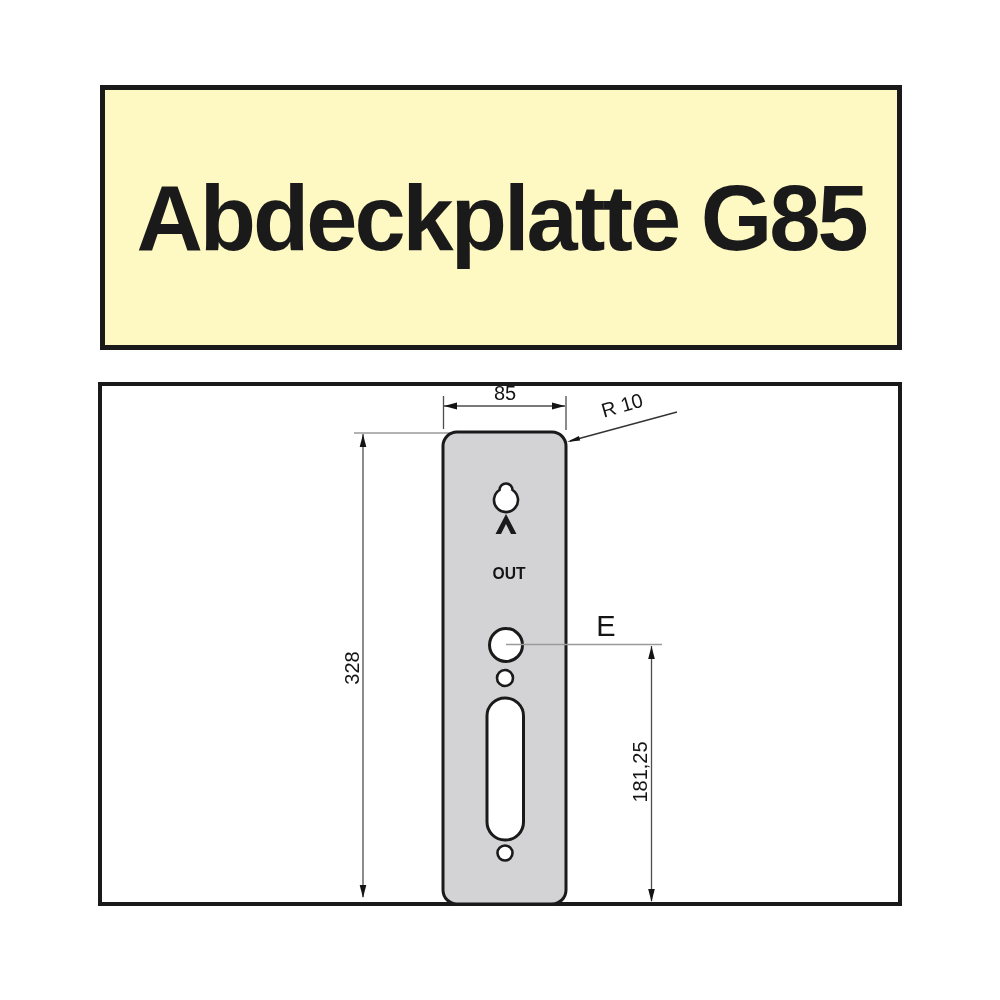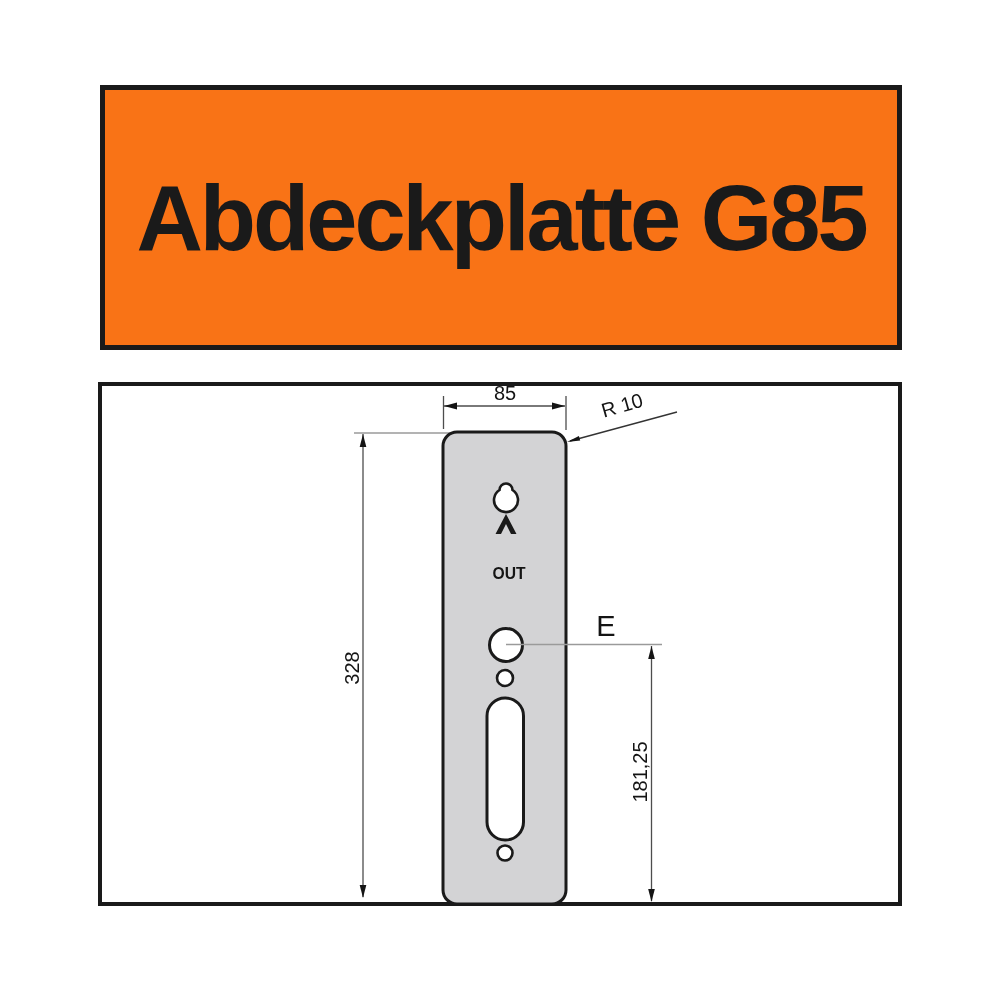--- a/index.html
+++ b/index.html
@@ -2,21 +2,21 @@
 <html><head>
 <meta charset="utf-8">
 <style>
   html,body{margin:0;padding:0;}
   body{
     width:1000px;height:1000px;position:relative;background:#ffffff;
     font-family:"Liberation Sans","DejaVu Sans",sans-serif;overflow:hidden;
   }
   .title-box{
     position:absolute;left:100px;top:85px;width:792px;height:255px;
-    border:5px solid #1a1a1a;background:#f97316;
+    border:5px solid #1a1a1a;background:#fef9c3;
     display:flex;align-items:center;justify-content:center;box-sizing:content-box;
   }
   .title-text{
     font-size:92px;font-weight:bold;letter-spacing:-3px;color:#1a1a1a;
     white-space:nowrap;line-height:1;
   }
   .drawing-box{
     position:absolute;left:98px;top:382px;width:796px;height:516px;
     border:4px solid #1a1a1a;background:#ffffff;box-sizing:content-box;
   }

